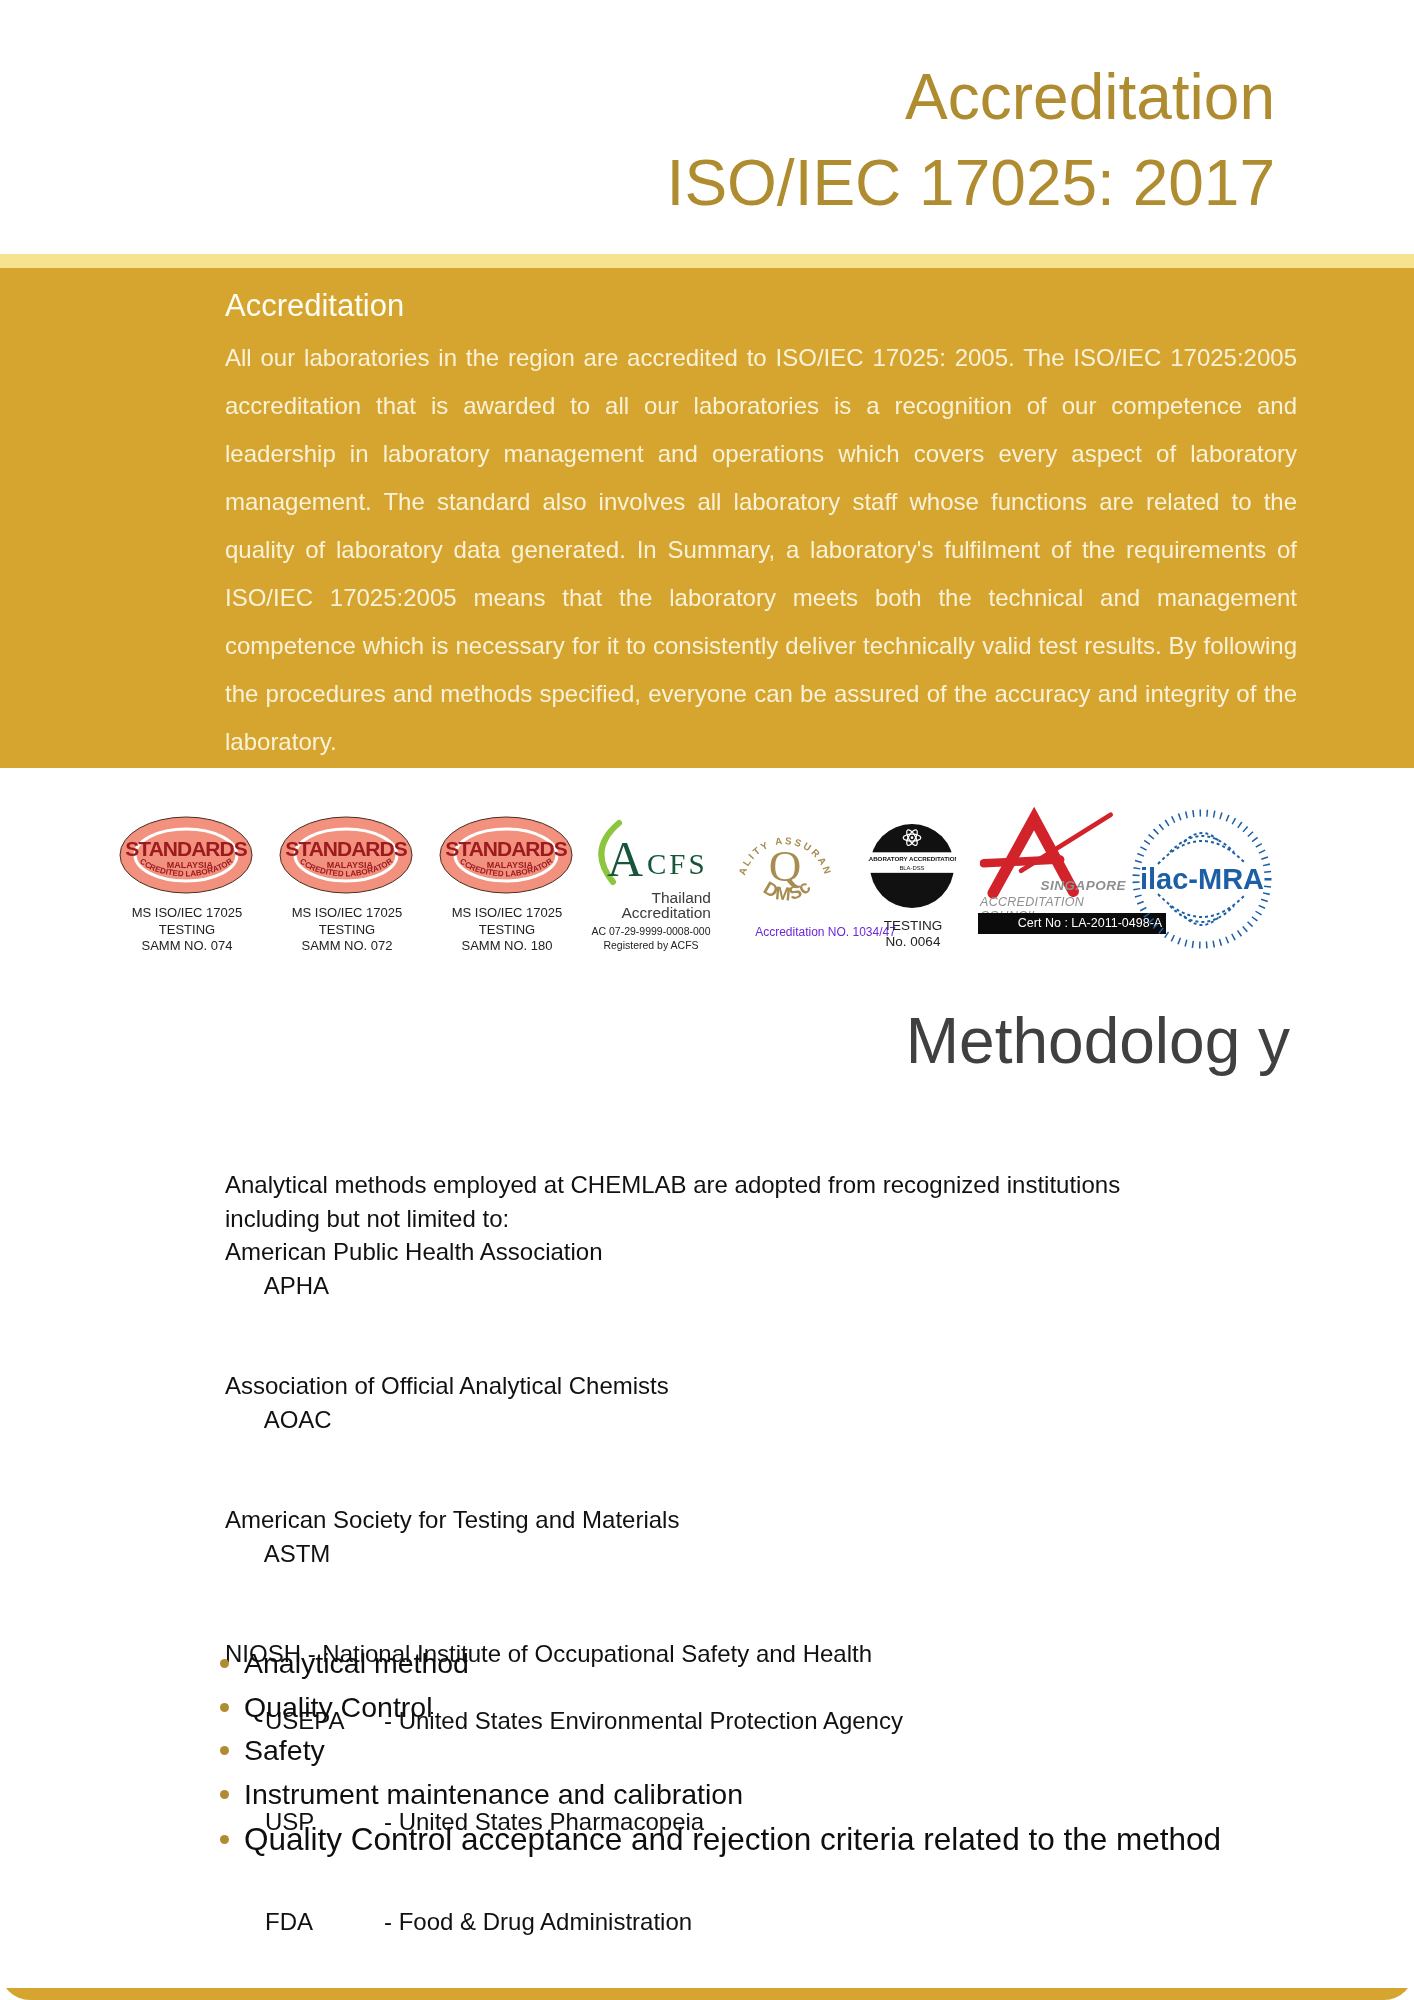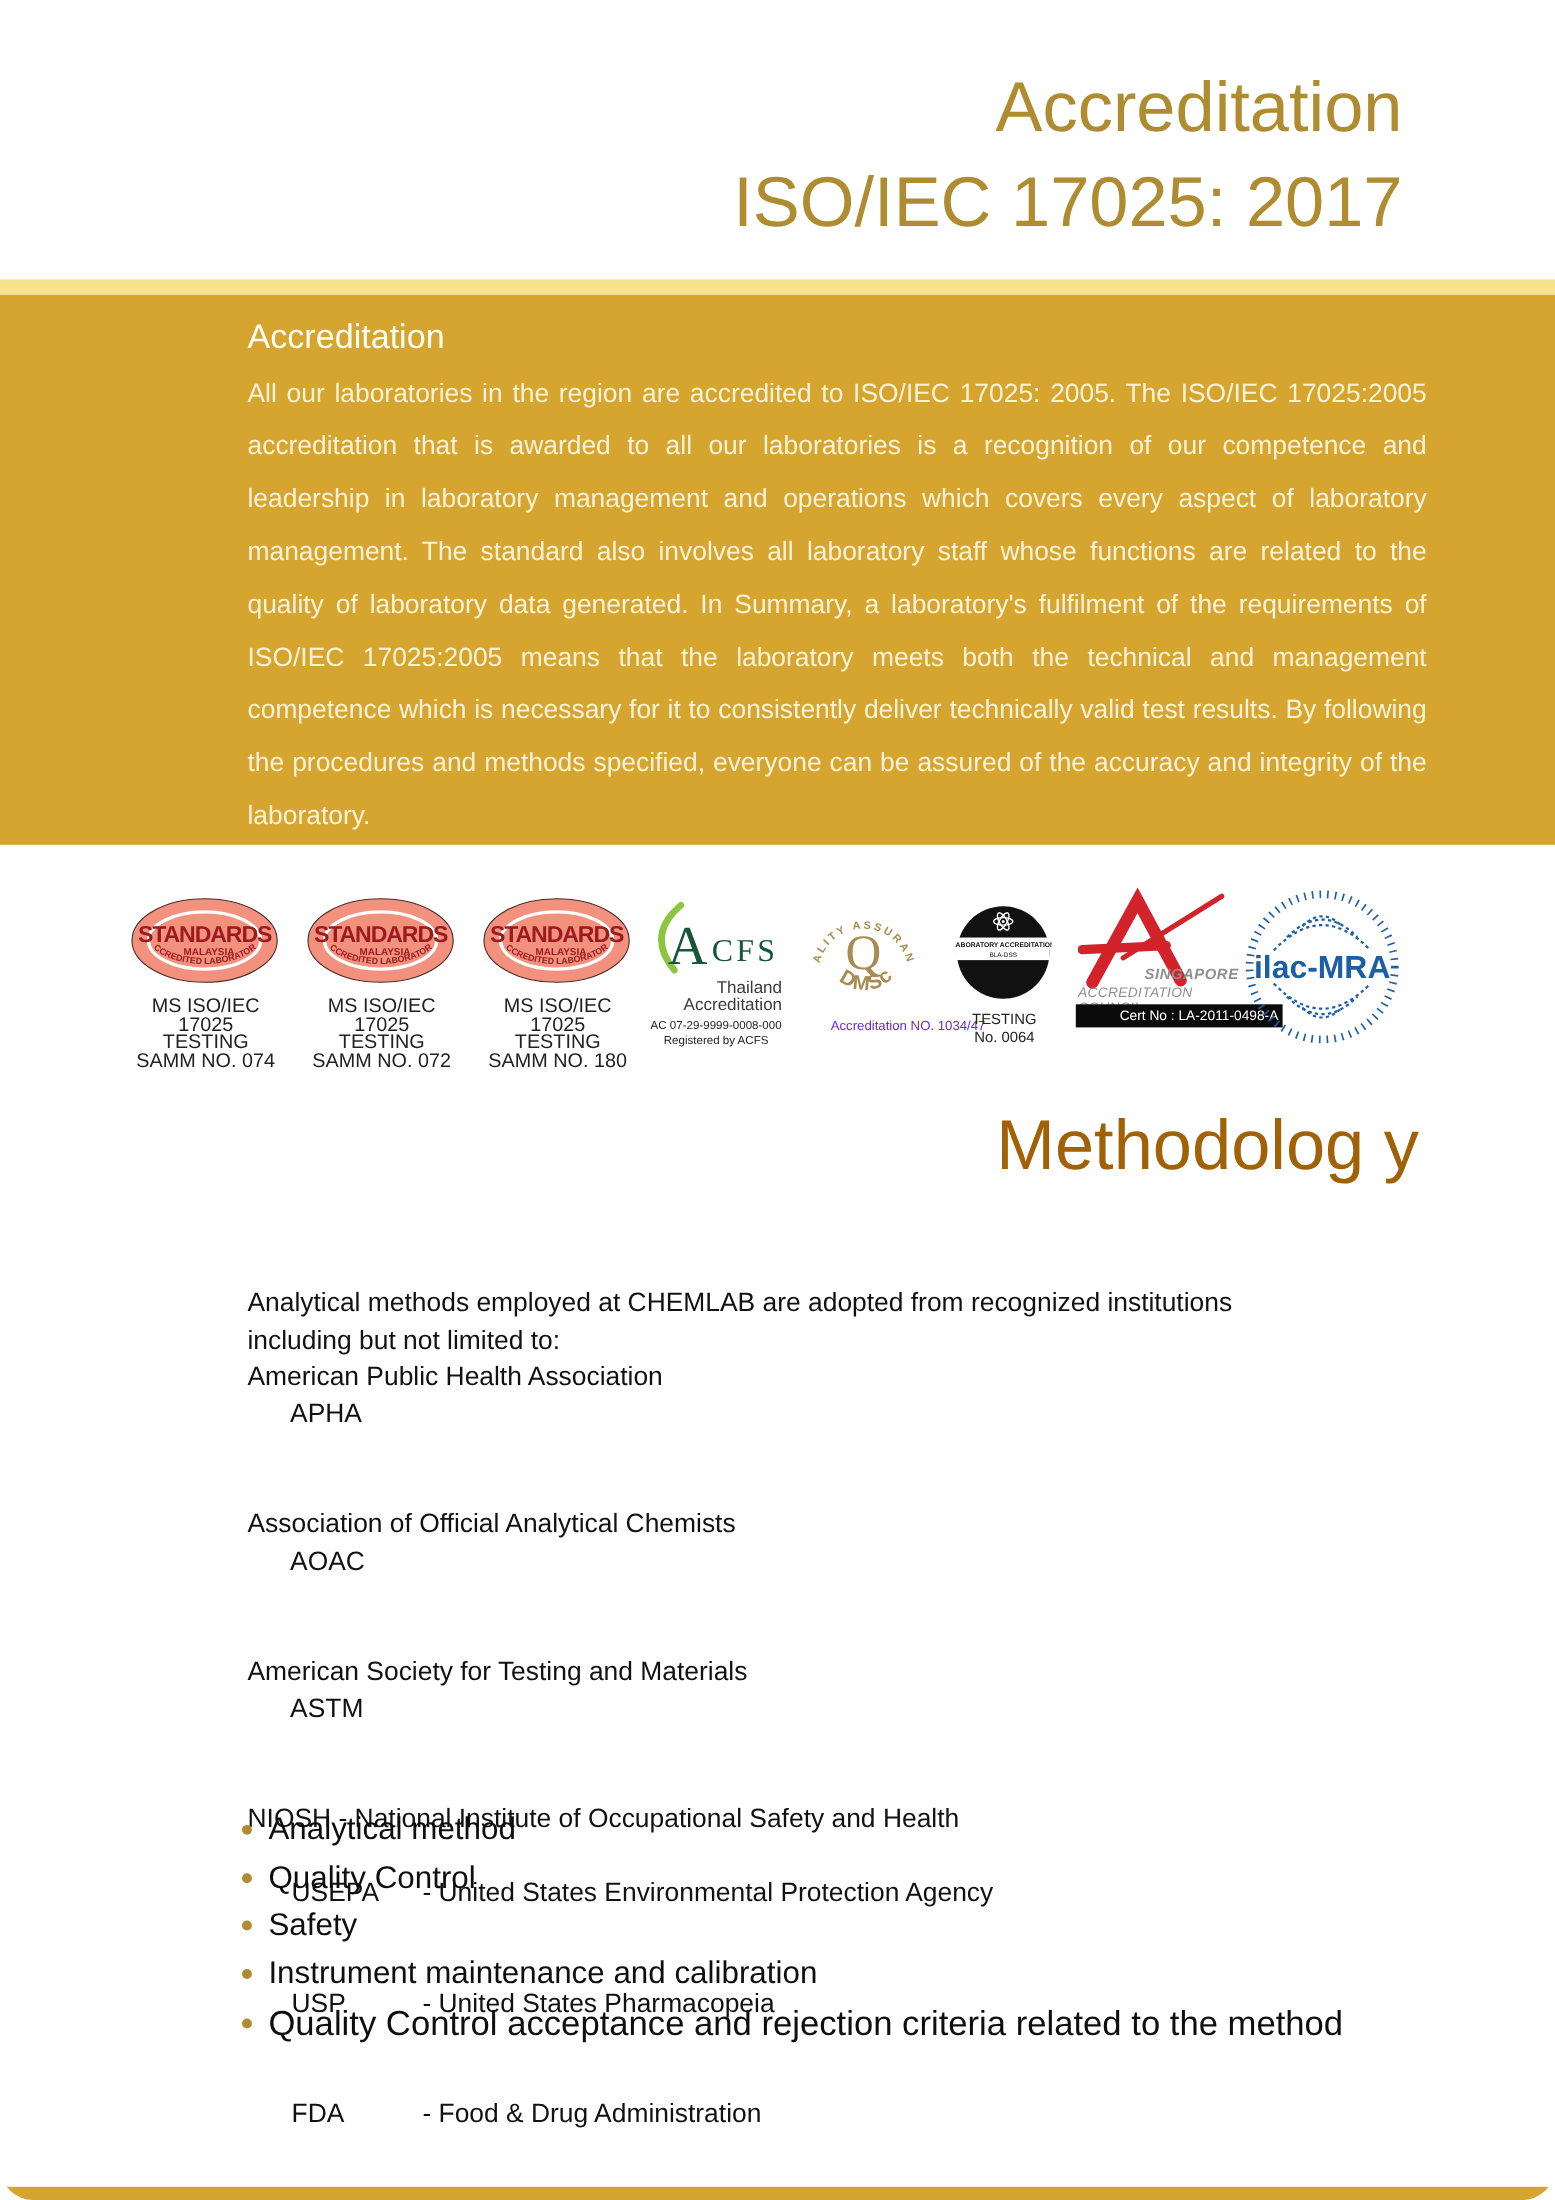--- a/index.html
+++ b/index.html
@@ -12,21 +12,21 @@
 
   
   .strip{position:absolute;top:254px;left:0;width:100%;height:14px;background:#F5E48D;}
   .banner{position:absolute;top:268px;left:0;width:100%;height:500px;background:#D5A52F;}
   .banner-heading{position:absolute;top:20px;left:225px;font-size:31px;color:#FFFDF4;}
   .banner-body{position:absolute;top:66px;left:225px;width:1072px;
                font-size:24px;line-height:48px;color:#FAF2D8;text-align:justify;}
 
   
   .logo{position:absolute;}
-  .logo .cap{text-align:center;font-size:18px;line-height:16.5px;color:#222;margin-top:4px;}
+  .logo .cap{text-align:center;font-size:13px;line-height:16.5px;color:#222;margin-top:4px;}
   .sm{width:142px;top:815px;}
   .sm0{left:116px;} .sm1{left:276px;} .sm2{left:436px;}
 
   .acfs{left:585px;top:818px;width:132px;}
   .acfs .region{text-align:right;padding-right:6px;font-size:15.5px;line-height:15px;color:#3a3a3a;}
   .acfs .code{text-align:center;font-size:10.5px;line-height:13.5px;color:#222;margin-top:5px;}
 
   .qdms{left:736px;top:818px;width:115px;}
   .qdms .cap{position:absolute;left:-25px;top:102px;width:165px;font-size:12px;color:#6d28d9;padding-left:32px;}
 
@@ -37,21 +37,21 @@
   .sac .name1{position:absolute;right:4px;top:72px;font-style:italic;font-weight:bold;
               font-size:13.5px;color:#8F8F8F;letter-spacing:.5px;}
   .sac .name2{position:absolute;right:0;top:89px;font-style:italic;
               font-size:12.5px;color:#8F8F8F;letter-spacing:.3px;}
   .sac .bar{position:absolute;left:-2px;top:107px;width:152px;height:21px;background:#0b0b0b;
             color:#fff;font-size:12.5px;line-height:21px;text-align:center;padding-left:36px;}
 
   .ilac{left:1128px;top:804px;width:148px;}
 
   
-  .m-title{position:absolute;top:998px;right:124px;font-size:64px;line-height:86px;color:#a16207;}
+  .m-title{position:absolute;top:998px;right:124px;font-size:64px;line-height:86px;color:#404040;}
   .m-body{position:absolute;top:1168px;left:225px;width:980px;
           font-size:24px;line-height:33.5px;color:#111;}
   .m-line{position:relative;white-space:pre;}
   .m-line .ovl{position:absolute;left:0;top:0;}
   .abbr-col{display:inline-block;width:119px;}
 
   .m-bullets{position:absolute;top:1642px;left:220px;margin:0;padding:0;list-style:none;}
   .m-bullets li{display:flex;align-items:center;font-size:28.5px;line-height:43.5px;color:#0e0e0e;}
   .m-bullets li.big{font-size:31.5px;line-height:47px;}
   .dot{width:9px;height:9px;border-radius:50%;background:#B08C30;margin-right:15px;flex:0 0 auto;}

